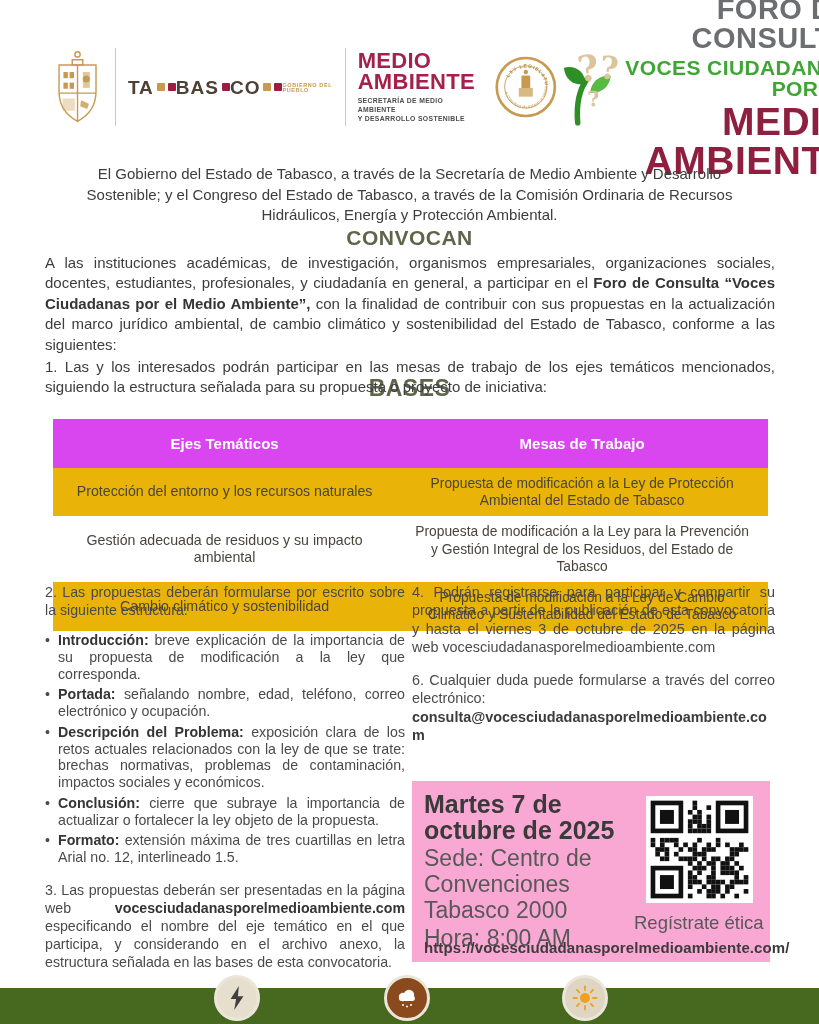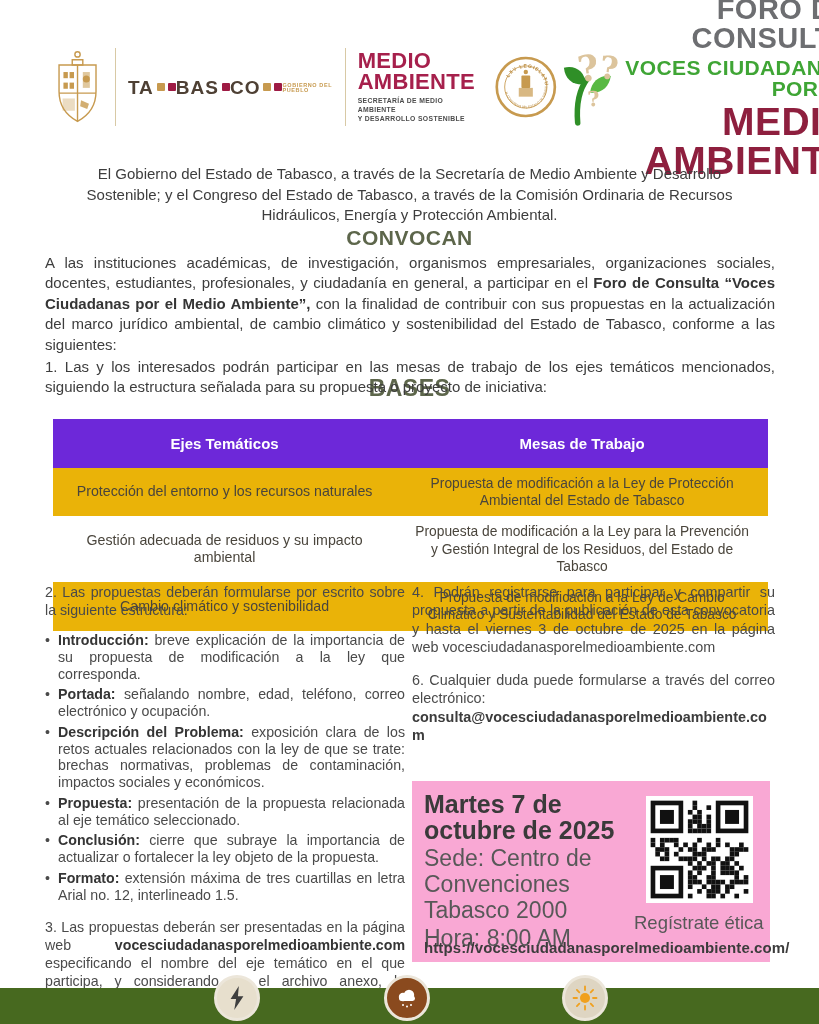--- a/index.html
+++ b/index.html
@@ -33,21 +33,21 @@
   .h-olive { position:absolute; left:0; right:0; text-align:center; font-weight:800; color:#5d664b; letter-spacing:0.5px; }
   .convocan-h { top:226px; font-size:21px; }
   .bases-h { top:331px; font-size:23px;margin-top:44px; }
   .p-justify { text-align:justify; font-size:15px; line-height:1.36; color:#3d3d3d; }
   .convocan-p { position:absolute; top:253px; left:45px; right:44px; }
   .base1-p { position:absolute; top:357px; left:45px; right:44px; }
   .b { font-weight:bold; color:#353535; }
 
   
   .ejes-table { position:absolute; top:419px; left:53px; width:715px; border-collapse:collapse; }
-  .ejes-table th { background:#6d28d9; color:#ffffff; font-size:15px; font-weight:bold; height:29px; padding:16px 8px; }
+  .ejes-table th { background:#d946ef; color:#ffffff; font-size:15px; font-weight:bold; height:29px; padding:16px 8px; }
   .ejes-table td { text-align:center; vertical-align:middle; color:#4a453c; padding:7px 14px; line-height:1.25; }
   .ejes-table td.eje { font-size:14.2px; width:48%; }
   .ejes-table td.mesa { font-size:13.8px; width:52%; }
   tr.beige td { background:#eab308; }
   tr.white td { background:#ffffff; }
 
   
   .col-left { position:absolute; top:583px; left:45px; width:360px; font-size:14.2px; color:#4a4a4a; }
   .col-right { position:absolute; top:583px; left:412px; width:363px; font-size:14.4px; color:#4a4a4a; }
   .col-left p, .col-right p { text-align:justify; line-height:1.27; }
@@ -197,21 +197,20 @@
       </tr>
     </tbody>
   </table>
 
   <div class="col-left">
     <p>2. Las propuestas deberán formularse por escrito sobre la siguiente estructura:</p>
     <ul class="bullets">
       <li><span class="b">Introducción:</span><span> breve explicación de la importancia de su propuesta de modificación a la ley que corresponda.</span></li>
       <li><span class="b">Portada:</span><span> señalando nombre, edad, teléfono, correo electrónico y ocupación.</span></li>
       <li><span class="b">Descripción del Problema:</span><span> exposición clara de los retos actuales relacionados con la ley de que se trate: brechas normativas, problemas de contaminación, impactos sociales y económicos.</span></li>
-      <li><span class="b">Propuesta:</span><span> presentación de la propuesta relacionada al eje temático seleccionado.</span></li>
       <li><span class="b">Conclusión:</span><span> cierre que subraye la importancia de actualizar o fortalecer la ley objeto de la propuesta.</span></li>
       <li><span class="b">Formato:</span><span> extensión máxima de tres cuartillas en letra Arial no. 12, interlineado 1.5.</span></li>
     </ul>
     <p class="mt"><span>3. Las propuestas deberán ser presentadas en la página web </span><span class="b">vocesciudadanasporelmedioambiente.com</span><span> especificando el nombre del eje temático en el que participa, y considerando en el archivo anexo, la estructura señalada en las bases de esta convocatoria.</span></p>
   </div>
 
   <div class="col-right">
     <p>4. Podrán registrarse para participar y compartir su propuesta a partir de la publicación de esta convocatoria y hasta el viernes 3 de octubre de 2025 en la página web vocesciudadanasporelmedioambiente.com</p>
     <p class="mt">6. Cualquier duda puede formularse a través del correo electrónico:</p>
     <div class="email-line">consulta@vocesciudadanasporelmedioambiente.com</div>

